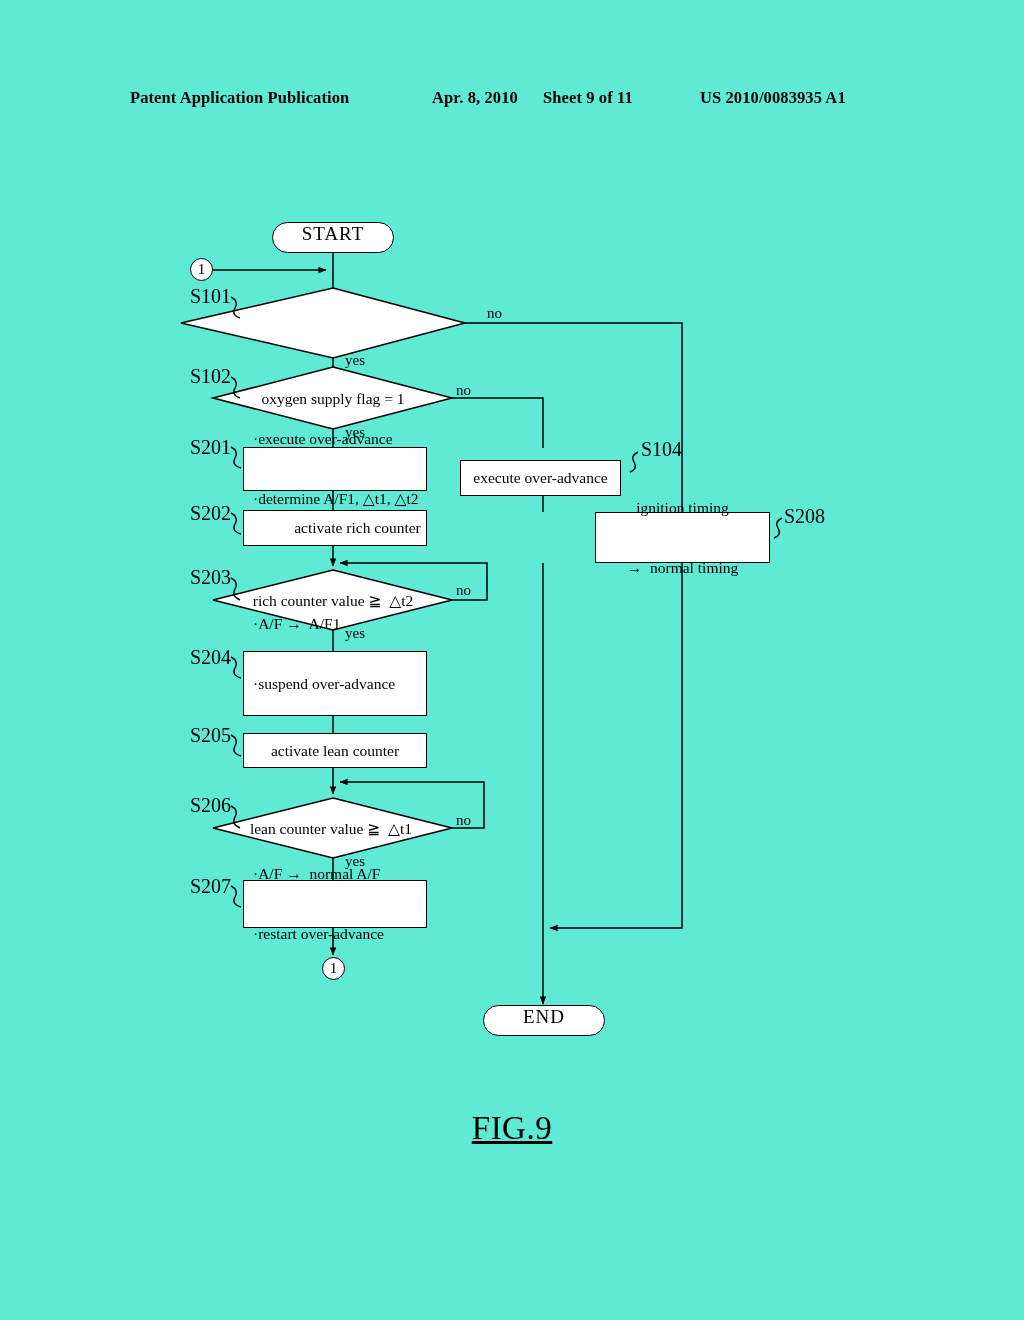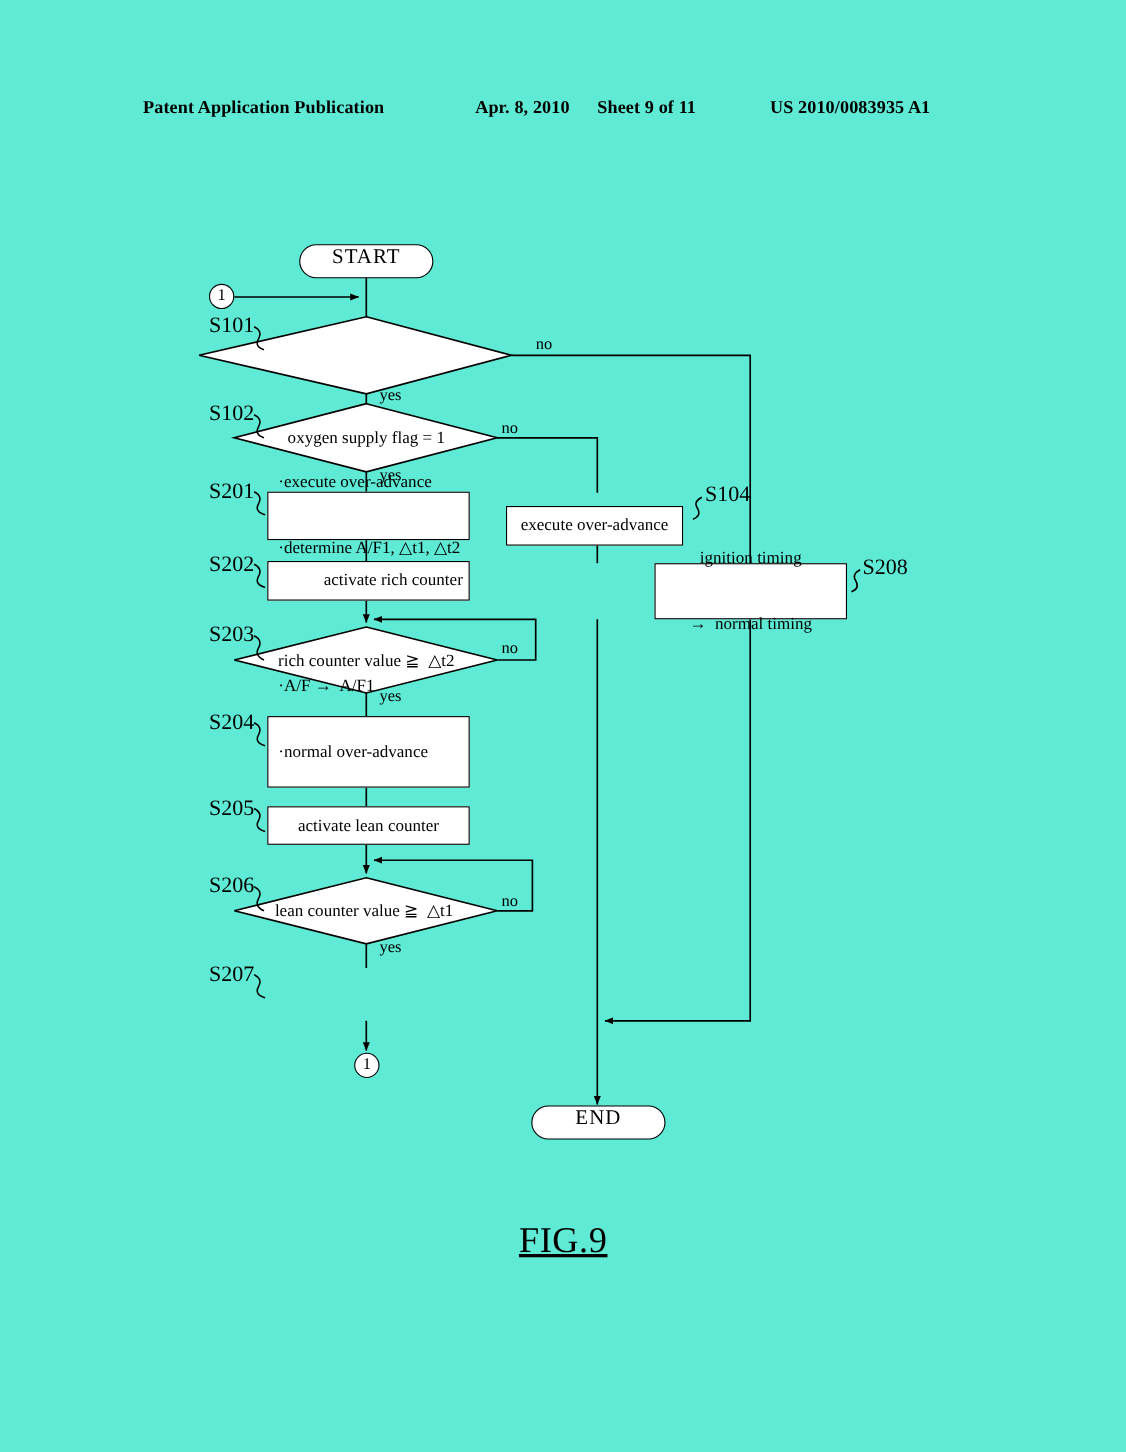--- a/index.html
+++ b/index.html
@@ -227,29 +227,35 @@
     </div>
   </div>
 
   <div class="proc center" style="left:243px; top:510px; width:184px; height:36px;padding-left:45px;">
     <span>activate rich counter</span>
   </div>
 
   <div class="proc leftpad" style="left:243px; top:651px; width:184px; height:65px;">
     <div>
       <div>·A/F →  A/F1</div>
-      <div>·normal over-advance</div>
+      <div>·suspend over-advance</div>
       <div> temporarily</div>
     </div>
   </div>
 
   <div class="proc center" style="left:243px; top:733px; width:184px; height:35px;">
     <span>activate lean counter</span>
   </div>
 
+  <div class="proc leftpad" style="left:243px; top:880px; width:184px; height:48px;">
+    <div>
+      <div>·A/F →  normal A/F</div>
+      <div>·restart over-advance</div>
+    </div>
+  </div>
 
   <div class="proc center" style="left:460px; top:448px; width:161px; height:36px;margin-top:12px;">
     <span>execute over-advance</span>
   </div>
 
   <div class="proc center" style="left:595px; top:512px; width:175px; height:51px;">
     <div>
       <div>ignition timing</div>
       <div>→  normal timing</div>
     </div>

